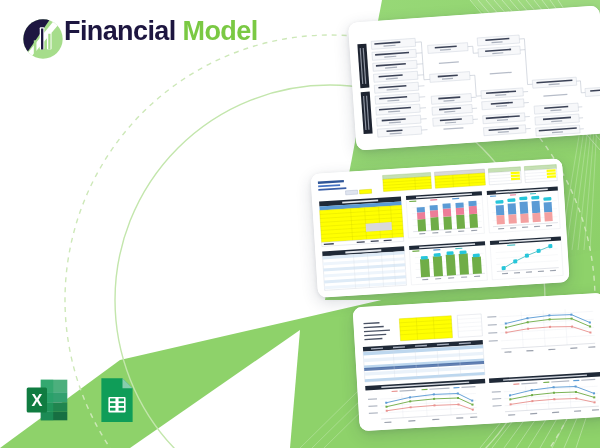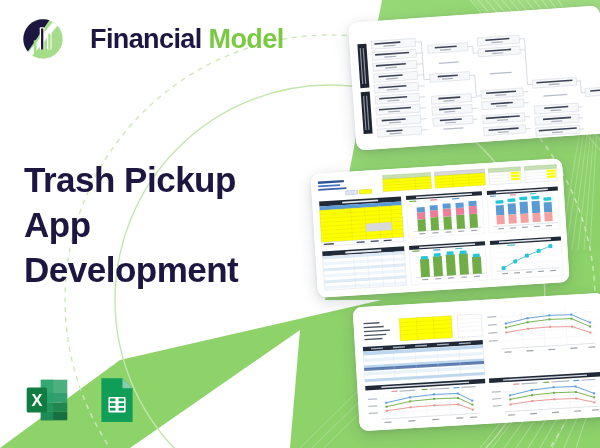--- a/index.html
+++ b/index.html
@@ -15,21 +15,21 @@
     background: #ffffff;
     overflow: hidden;
   }
 
   
   .bg-layer { position: absolute; inset: 0; overflow: hidden; pointer-events: none; }
 
   
   .logo-row {
     position: absolute; left: 22px; top: 18px;
-    display: flex; align-items: center; gap: 26px;
+    display: flex; align-items: flex-start; gap: 0;
   }
   .logo-mark { width: 42px; height: 42px; display: block; }
   .logo-text {
     font-size: 27px; font-weight: bold; letter-spacing: -0.6px;
     white-space: nowrap; line-height: 1;
   }
   .logo-fin { color: #1d1640; }
   .logo-mod { color: #7ac943; }
 
   
@@ -159,21 +159,20 @@
         <rect x="40" y="24" width="3.5" height="24" fill="#a6dd8b"></rect>
         <rect x="18" y="34" width="4" height="22" fill="#a6dd8b"></rect>
       </g>
       <circle cx="32" cy="32" r="30" fill="none" stroke="#ffffff" stroke-width="0"></circle>
     </svg>
     <div class="logo-text">
       <span class="logo-fin">Financial</span><span> </span><span class="logo-mod">Model</span>
     </div>
   </div>
 
-  <div class="headline">Trash Pickup App Development</div>
 
   <div class="icon-row">
     <svg class="file-icon" viewBox="0 0 64 64" xmlns="http://www.w3.org/2000/svg">
       <rect x="24" y="6" width="34" height="16" fill="#4caf7d"></rect>
       <rect x="24" y="22" width="34" height="13" fill="#33a06f"></rect>
       <rect x="24" y="35" width="34" height="12" fill="#20854f"></rect>
       <rect x="24" y="47" width="34" height="11" fill="#176f42"></rect>
       <rect x="24" y="6" width="16" height="52" fill="#21a366" opacity=".55"></rect>
       <rect x="6" y="16" width="26" height="32" rx="2" fill="#107c41"></rect>
       <text x="19" y="40" font-family="'Liberation Sans',sans-serif" font-size="21" font-weight="bold" fill="#ffffff" text-anchor="middle">X</text>

